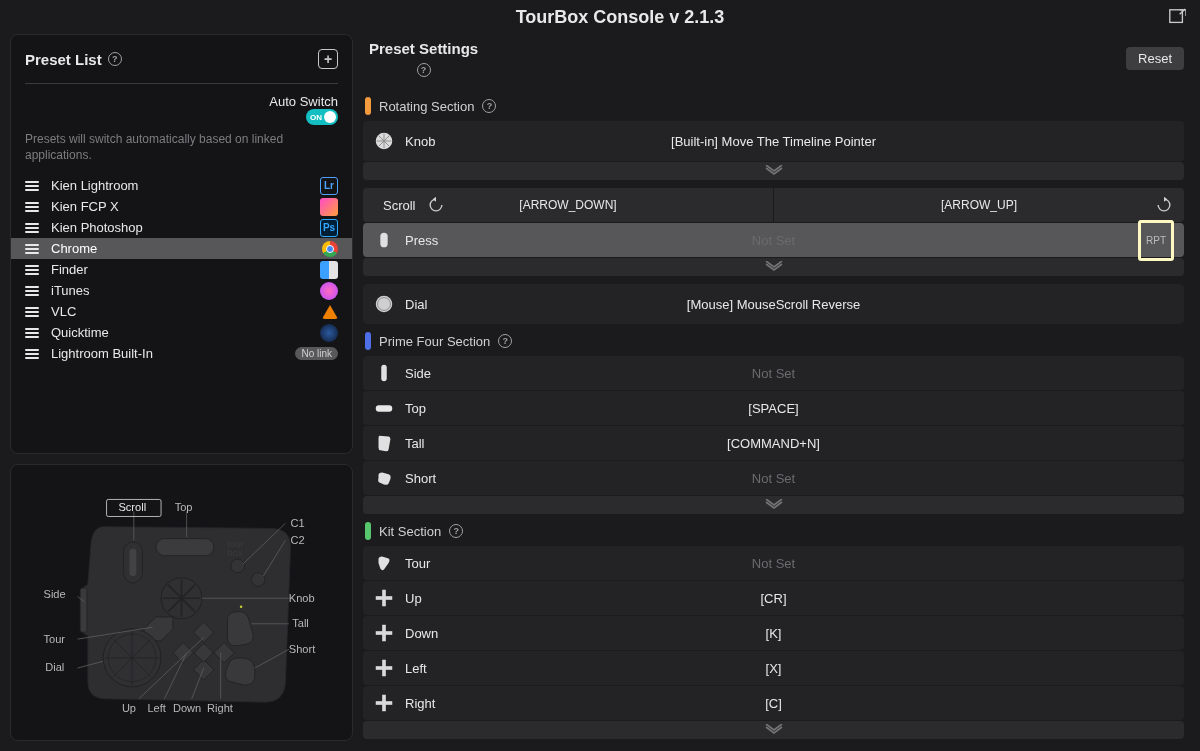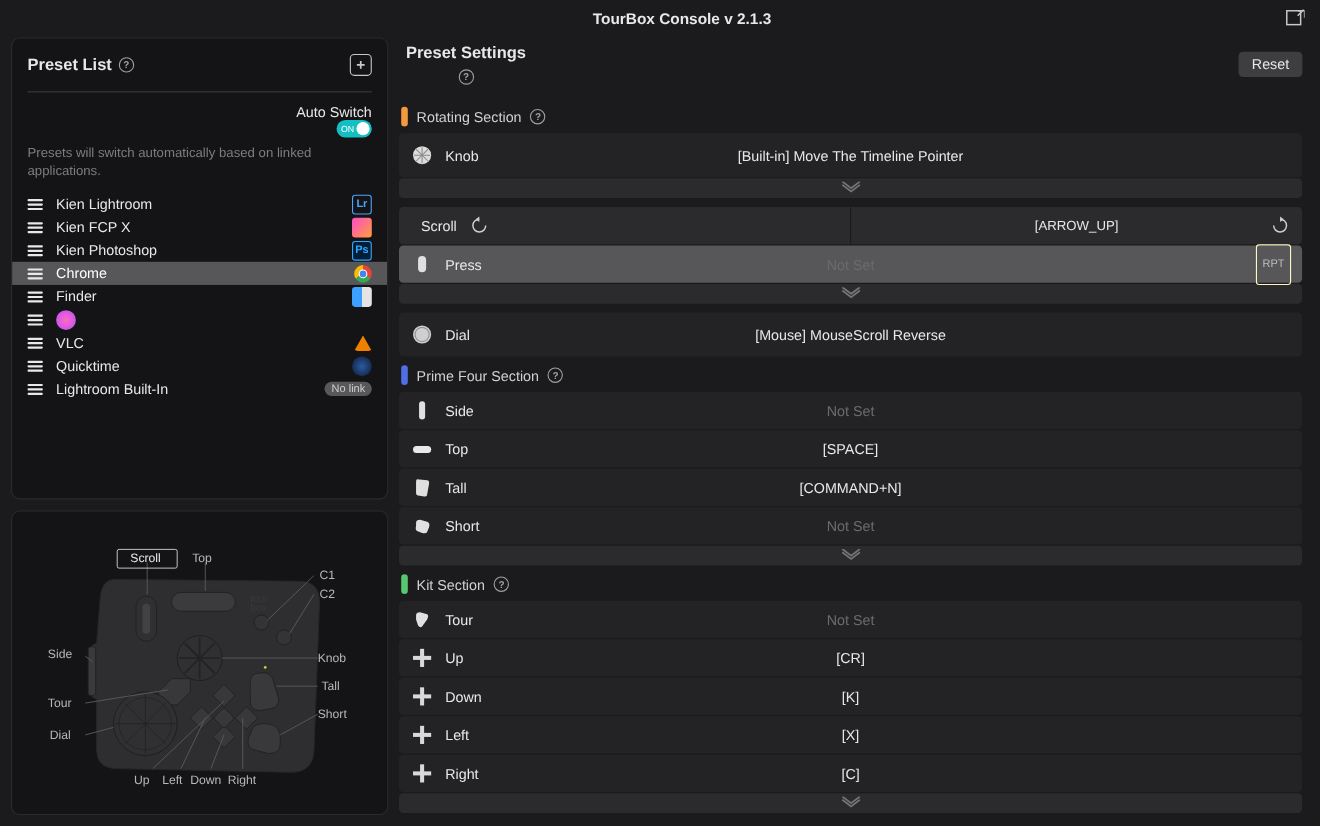--- a/index.html
+++ b/index.html
@@ -1,36 +1,36 @@
 <!DOCTYPE html>
 <html><head>
 <meta charset="utf-8">
 <style>
 * { box-sizing: border-box; margin: 0; padding: 0; }
 body { width: 1200px; height: 751px; overflow: hidden; background: #1b1b1d; color: #e8e8e8; font-family: -apple-system, "Segoe UI", "Helvetica Neue", Arial, sans-serif; font-size: 13px; }
 
 .titlebar { height: 34px; display: flex; align-items: center; justify-content: center; position: relative; font-weight: 600; }
-.titlebar .title { font-size: 14px; margin-left: 40px; }
+.titlebar .title { font-size: 18px; margin-left: 40px; }
 .titlebar .fullscreen-icon { position: absolute; right: 14px; top: 8px; width: 18px; height: 18px; cursor: pointer; }
 
 .main { display: flex; gap: 10px; padding: 0 10px 10px 10px; height: 717px; }
 
 .left-col { width: 343px; display: flex; flex-direction: column; gap: 10px; }
 .panel { background: #141416; border-radius: 8px; border: 1px solid #2a2a2d; padding: 14px 14px; overflow: hidden; }
 
 .preset-panel { height: 420px; display: flex; flex-direction: column; }
 .panel-header { display:flex; justify-content:space-between; align-items:center; margin-bottom:10px; }
 .panel-header h2 { font-size: 15px; font-weight: 600; display:flex; align-items:center; gap:6px; }
 .add-btn { width:20px; height:20px; border:1.5px solid #c7c7c7; border-radius:4px; display:flex; align-items:center; justify-content:center; background:none; color:#c7c7c7; font-weight:700; cursor:pointer; font-size:14px; line-height:14px; }
 .hr { height: 1px; background: #3b3b3e; margin: 4px 0 10px 0; }
 
 .autoswitch { display:flex; justify-content:space-between; align-items:flex-end; font-size:13px;flex-direction:column; }
 .switch { width:32px; height:16px; background:#13bfc2; border-radius:10px; display:flex; align-items:center; justify-content:flex-end; padding:2px; position:relative; }
 .switch .knob { width:12px; height:12px; background:#fff; border-radius:50%; }
-.switch .on-label { position:absolute; left:4px; font-size:8px; color:#fff; font-weight:400; }
+.switch .on-label { position:absolute; left:4px; font-size:8px; color:#fff; font-weight:700; }
 
 .autoswitch-desc { color:#7d7d80; font-size:12px; margin:6px 0 12px 0; line-height:1.35; }
 
 .preset-list { margin:0 -14px; }
 .preset-row { display:flex; align-items:center; padding:4px 14px; height:21px; gap:12px; cursor:pointer; }
 .preset-row.selected { background:#575759; }
 .preset-row.selected .preset-name { color:#fff; }
 .preset-row .hamburger-icon { width:14px; display:inline-flex; flex-direction:column; gap:2px; }
 .preset-row .hamburger-icon span { height:2px; background:#e8e8e8; border-radius:1px; }
 .preset-name { flex:1; }
@@ -64,21 +64,21 @@
 .section-tag { width:6px; height:18px; border-radius:3px; }
 .section-title { font-size:13px; color:#d0d0d0; }
 
 .map-row { display:flex; align-items:center; height:34px; background:#232326; border-radius:4px; margin-bottom:1px; padding:0 10px; gap:10px; position:relative; }
 .map-row.tall { height:40px; }
 .map-row .control-icon { width:22px; height:22px; display:flex; align-items:center; justify-content:center; }
 .map-row .control-label { width: 60px; color:#e8e8e8; }
 .map-row .assign-center { position:absolute; left:0; right:0; text-align:center; color:#e8e8e8; font-size:13px; pointer-events:none; }
 .map-row .assign-center.muted { color:#6b6b6e; }
 .map-row.selected { background:#575759; }
-.map-row .rpt { position:absolute; right:10px; border:1px solid #fef9c3; color:#bcbcbc; font-size:10px; border-radius:3px; padding:12px 5px; }
+.map-row .rpt { position:absolute; right:10px; border:3px solid #fef9c3; color:#bcbcbc; font-size:10px; border-radius:3px; padding:12px 5px; }
 
 .split-row { display:flex; gap:1px; margin-bottom:1px; height:34px; }
 .split-cell { flex:1; background:#2b2b2e; display:flex; align-items:center; padding:0 10px; gap:10px; position:relative; }
 .split-cell .cell-text { position:absolute; left:0; right:0; text-align:center; font-size:12px; }
 .split-cell .rot-icon { width:20px; height:20px; }
 .split-cell.first { border-top-left-radius:4px; border-bottom-left-radius:4px; }
 .split-cell.last { border-top-right-radius:4px; border-bottom-right-radius:4px; justify-content:flex-end;text-decoration:underline; }
 
 .chevron-row { height:18px; background:#2b2b2e; display:flex; align-items:center; justify-content:center; border-radius:4px; margin-bottom:8px; cursor:pointer; }
 .chevron-row svg { opacity:0.5; }
@@ -166,20 +166,21 @@
             </span>
             <span class="preset-name">Finder</span>
             <span class="app-icon icon-finder"></span>
           </div>
           <div class="preset-row">
             <span class="hamburger-icon">
               <span></span>
               <span></span>
               <span></span>
             </span>
+            <span class="preset-name">iTunes</span>
             <span class="app-icon icon-itunes"></span>
           </div>
           <div class="preset-row">
             <span class="hamburger-icon">
               <span></span>
               <span></span>
               <span></span>
             </span>
             <span class="preset-name">VLC</span>
             <span class="app-icon icon-vlc"></span>
@@ -333,20 +334,21 @@
         <div class="split-row">
           <div class="split-cell first">
             <span class="control-icon"><svg xmlns="http://www.w3.org/2000/svg" viewBox="0 0 24 24">
                 <rect x="8" y="4" width="8" height="16" rx="4" fill="#e0e0e0"></rect>
               </svg></span>
             <span class="control-label">Scroll</span>
             <span class="rot-icon"><svg viewBox="0 0 24 24" width="20" height="20">
                 <path d="M12 5 A7 7 0 1 0 19 12" fill="none" stroke="#cfcfcf" stroke-width="1.6"></path>
                 <path d="M12 2 L12 8 L8 5 Z" fill="#cfcfcf"></path>
               </svg></span>
+            <span class="cell-text">[ARROW_DOWN]</span>
           </div>
           <div class="split-cell last">
             <span class="cell-text">[ARROW_UP]</span>
             <span class="rot-icon"><svg viewBox="0 0 24 24" width="20" height="20">
                 <path d="M12 5 A7 7 0 1 1 5 12" fill="none" stroke="#cfcfcf" stroke-width="1.6"></path>
                 <path d="M12 2 L12 8 L16 5 Z" fill="#cfcfcf"></path>
               </svg></span>
           </div>
         </div>
         <div class="map-row selected">

